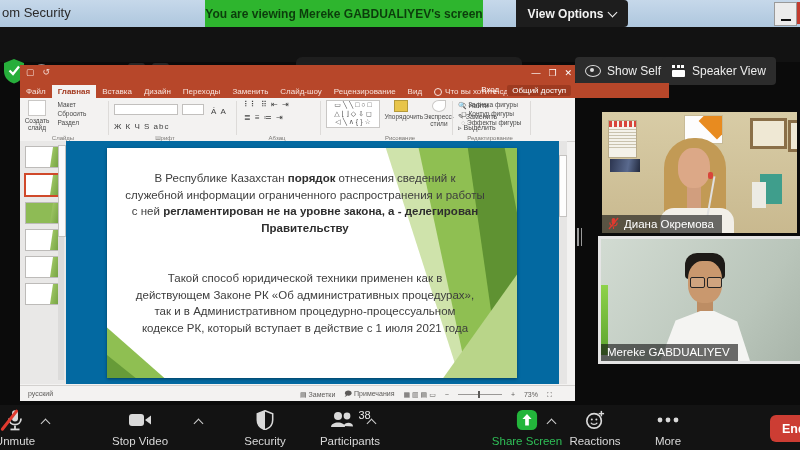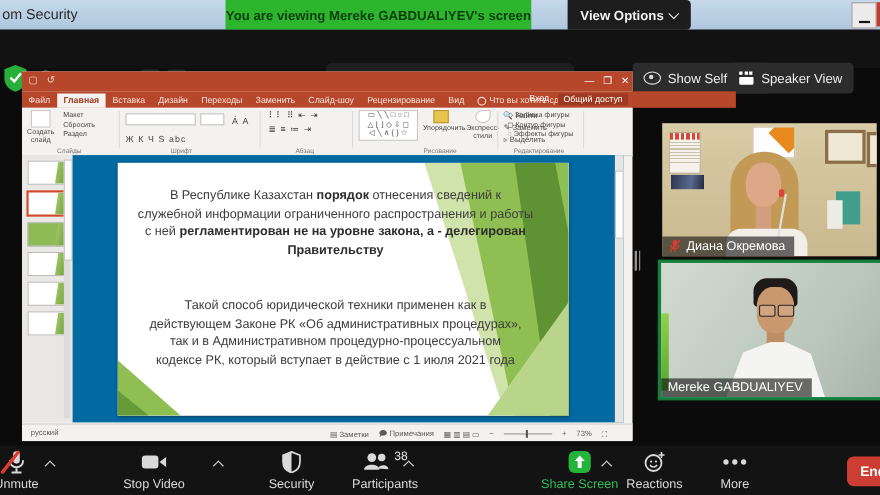--- a/index.html
+++ b/index.html
@@ -130,21 +130,21 @@
   .frame2{left:186px;top:8px;width:9px;height:26px;background:#efe8d4;border:3px solid #8a6f48;border-right:none;}
   .cert1{left:158px;top:62px;width:22px;height:30px;background:#3f9e8c;}
   .cert2{left:150px;top:70px;width:14px;height:26px;background:#ecebe4;}
   .hair1{left:62px;top:26px;width:62px;height:92px;background:#c29a55;border-radius:30px 30px 14px 14px;}
   .face1{left:76px;top:36px;width:32px;height:40px;background:#dca887;border-radius:45%;}
   .body1{left:58px;top:96px;width:74px;height:25px;background:#f2efe8;border-radius:14px 14px 0 0;}
   .neck1{left:85px;top:72px;width:14px;height:26px;background:#d19e7e;}
   .wire1{left:108px;top:64px;width:2px;height:40px;background:#e0e0e0;transform:rotate(10deg);}
   .bud1{left:106px;top:60px;width:5px;height:7px;background:#d8453a;border-radius:2px;}
 
-  #video2wrap{left:598px;top:236px;width:202px;height:128px;background:#15803d;overflow:hidden;}
+  #video2wrap{left:598px;top:236px;width:202px;height:128px;background:#e5e5e5;overflow:hidden;}
   #video2{left:3px;top:3px;width:199px;height:122px;background:linear-gradient(125deg,#d2dbd2,#b9c5ba 70%,#a9b5aa);overflow:hidden;}
   .greenstreak{left:0px;top:46px;width:7px;height:70px;background:linear-gradient(#8ed24a,#5ca32e);}
   .hair2{left:84px;top:14px;width:40px;height:26px;background:#1d1a17;border-radius:12px 12px 4px 4px;}
   .face2{left:87px;top:22px;width:34px;height:42px;background:#c9986e;border-radius:42%;}
   .glasses2l{left:89px;top:38px;width:13px;height:9px;border:1.8px solid #262626;border-radius:2px;background:rgba(255,255,255,.12);}
   .glasses2r{left:106px;top:38px;width:13px;height:9px;border:1.8px solid #262626;border-radius:2px;background:rgba(255,255,255,.12);}
   .neck2{left:96px;top:60px;width:16px;height:16px;background:#bd8d64;}
   .shirt2{left:58px;top:72px;width:92px;height:53px;background:#f4f4f2;clip-path:polygon(18% 18%,45% 0,60% 0,85% 20%,100% 100%,0 100%);}
 
   

